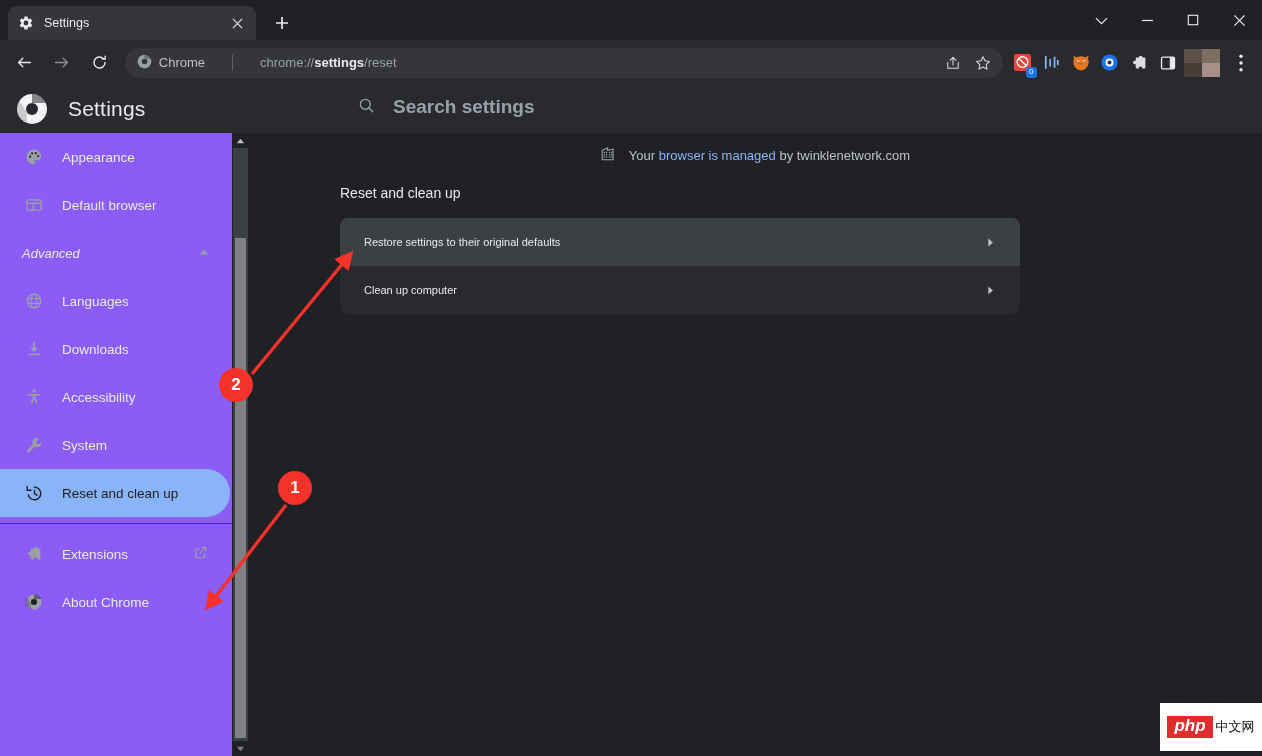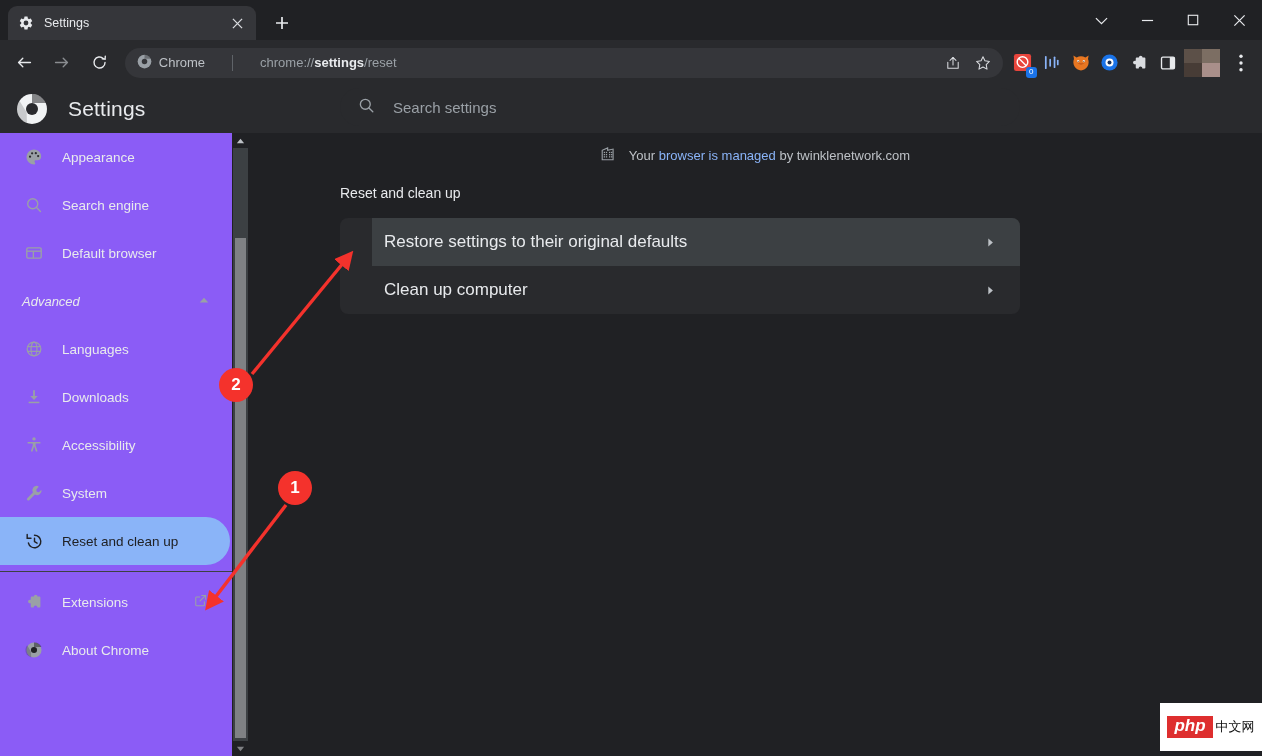--- a/index.html
+++ b/index.html
@@ -104,21 +104,21 @@
   .s-logo { margin-left: 16px; width: 32px; height: 32px; }
   .s-title { margin-left: 20px; color: #E8EAED; font-size: 21px; letter-spacing: .2px; }
   .searchbar {
     position: absolute; left: 340px; top: 88px;
     width: 680px; height: 38px;
     background: #292A2D;
     border-radius: 19px;
     display: flex; align-items: center;
     padding-left: 18px;
   }
-  .searchbar .sb-txt { margin-left: 18px; color: #9AA0A6; font-size: 15px; }
+  .searchbar .sb-txt { margin-left: 18px; color: #9AA0A6; font-size: 19px; font-weight: bold; }
 
   
   .sidebar {
     position: absolute; left: 0; top: 133px; width: 232px; height: 623px;
     background: #8b5cf6;
     overflow: hidden;
   }
   .nav-item {
     height: 48px; display: flex; align-items: center;
     padding-left: 24px;
@@ -166,22 +166,22 @@
   }
   .card {
     margin-left: 92px; margin-top: 17px;
     width: 680px;
     background: #292A2D;
     border-radius: 8px;
     overflow: hidden;
   }
   .card-row {
     height: 48px; display: flex; align-items: center;
-    padding: 0 20px 0 12px;
-    color: #E8EAED; font-size: 17px; margin-left: 32px;
+    padding: 0 20px 0 24px;
+    color: #E8EAED; font-size: 11px;
   }
   .card-row.hover { background: #3C4043; }
   .card-row .row-lbl { flex: 1 1 auto; }
   .card-row .row-arrow { display: flex; align-items: center; justify-content: center; width: 20px; }
 
   
   .anno-layer { position: absolute; left: 0; top: 0; width: 1262px; height: 756px; pointer-events: none; }
   .marker {
     position: absolute;
     width: 34px; height: 34px; border-radius: 50%;
@@ -395,29 +395,20 @@
         <path d="M10 1.6a8.4 8.4 0 100 16.8c.8 0 1.4-.6 1.4-1.4 0-.4-.15-.7-.4-.96-.24-.26-.4-.6-.4-.94 0-.8.64-1.4 1.4-1.4h1.6A4.4 4.4 0 0018 9.3C18 5 14.4 1.6 10 1.6z"></path>
         <circle cx="5.6" cy="9.6" r="1.25" fill="#2B2C2F"></circle>
           <circle cx="7.9" cy="5.9" r="1.25" fill="#2B2C2F"></circle>
         <circle cx="12" cy="5.7" r="1.25" fill="#2B2C2F"></circle>
           <circle cx="14.6" cy="9" r="1.25" fill="#2B2C2F"></circle>
       </svg>
     </span>
     <span class="lbl">Appearance</span>
   </div>
 
-  <div class="nav-item">
-    <span class="ico">
-      <svg width="18" height="18" viewBox="0 0 20 20" stroke="#9AA0A6" stroke-width="1.5" fill="none" stroke-linecap="round">
-        <circle cx="8.6" cy="8.6" r="5.6"></circle>
-          <path d="M12.8 12.8 L17.2 17.2"></path>
-      </svg>
-    </span>
-    <span class="lbl">Search engine</span>
-  </div>
 
   <div class="nav-item">
     <span class="ico">
       <svg width="18" height="18" viewBox="0 0 20 20" stroke="#9AA0A6" stroke-width="1.5" fill="none">
         <rect x="2" y="4.3" width="16" height="11.4" rx="1.4"></rect>
         <path d="M2 8 H18"></path>
           <path d="M9.3 8 V15.7"></path>
       </svg>
     </span>
     <span class="lbl">Default browser</span>

